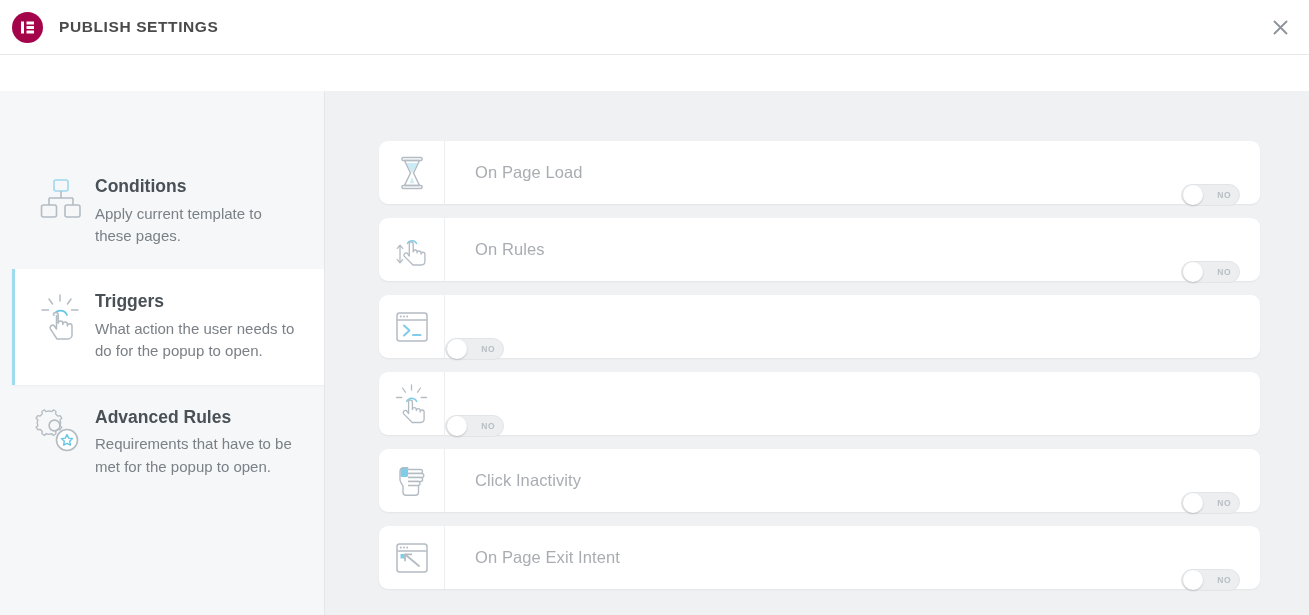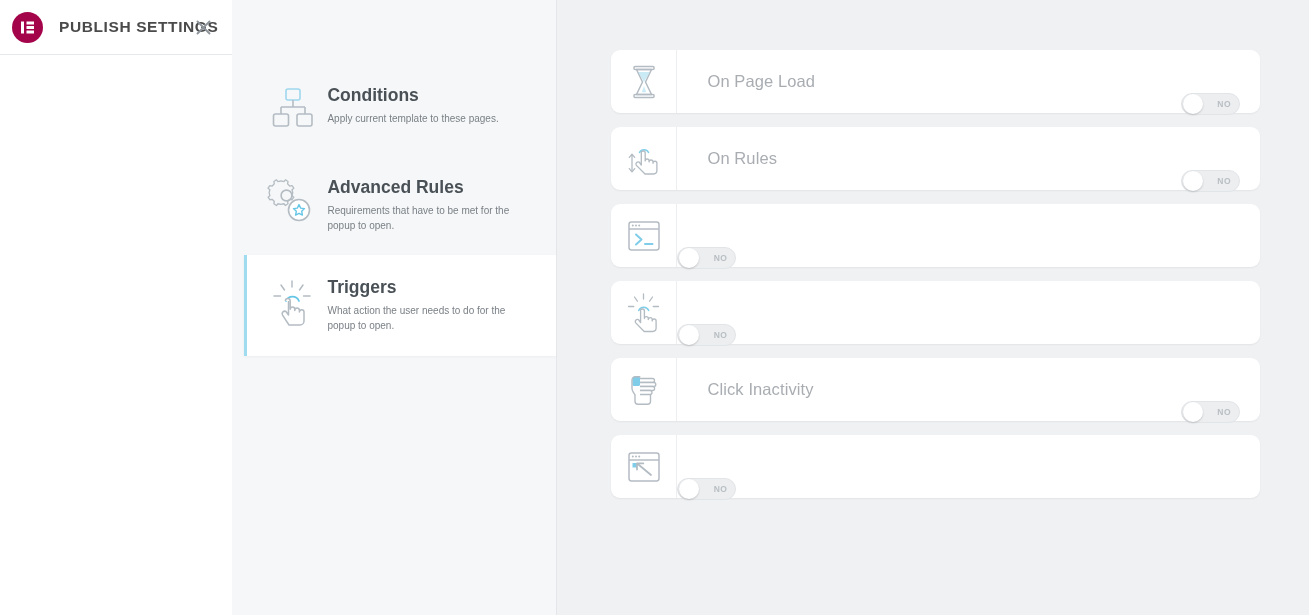--- a/index.html
+++ b/index.html
@@ -9,22 +9,23 @@
     height: 615px;
     overflow: hidden;
     background: #ffffff;
     font-family: "Liberation Sans", sans-serif;
   }
 
   #app {
     width: 1309px;
     height: 615px;
     display: flex;
-    flex-direction: row;
-    background: #ffffff;
+    flex-direction: column;
+    background: #ffffff;
+    gap: 36px;
   }
 
   
   .header {
     height: 55px;
     min-height: 55px;
     background: #ffffff;
     border-bottom: 1px solid #e6e9ec;
     display: flex;
     align-items: center;
@@ -117,21 +118,21 @@
 
   .nav-title {
     font-size: 17.5px;
     font-weight: bold;
     color: #495157;
     line-height: 1.25;
     margin-bottom: 5px;
   }
 
   .nav-desc {
-    font-size: 10px;
+    font-size: 15px;
     color: #7a8086;
     line-height: 1.48;
     max-width: 226px;
   }
 
   
   .main {
     flex: 1;
     padding: 50px 49px 0 54px;
     overflow: hidden;
@@ -245,57 +246,57 @@
             <rect x="25" y="27" width="15" height="12" rx="2" fill="none" stroke="#b4bcc3" stroke-width="1.6"></rect>
             <path d="M21 13 L21 20 M9 20 L33 20 M9 20 L9 27 M33 20 L33 27" fill="none" stroke="#b4bcc3" stroke-width="1.6"></path>
           </svg>
         </div>
         <div class="nav-text">
           <div class="nav-title">Conditions</div>
           <div class="nav-desc">Apply current template to these pages.</div>
         </div>
       </div>
 
-      <div class="nav-item">
-        <div class="nav-icon">
-          <svg width="44" height="46" viewBox="0 0 44 46" aria-hidden="true">
-            <g fill="none" stroke="#b4bcc3" stroke-width="1.6" stroke-linejoin="round">
-              <path d="M17 3.5 l3.6 .9 1.9 -2.2 3.1 2.1 -.5 2.9 2.6 2.6 2.9 -.5 2.1 3.1 -2.2 1.9 .9 3.6 -0.9 3.6 2.2 1.9 -2.1 3.1 -2.9 -.5 -2.6 2.6 .5 2.9 -3.1 2.1 -1.9 -2.2 -3.6 .9 -3.6 -.9 -1.9 2.2 -3.1 -2.1 .5 -2.9 -2.6 -2.6 -2.9 .5 -2.1 -3.1 2.2 -1.9 -.9 -3.6 .9 -3.6 -2.2 -1.9 2.1 -3.1 2.9 .5 2.6 -2.6 -.5 -2.9 3.1 -2.1 1.9 2.2z" transform="translate(-4,-1) scale(0.82)"></path>
-              <circle cx="15.5" cy="16.5" r="5.4"></circle>
-            </g>
-            <circle cx="28" cy="31" r="10.5" fill="#ffffff" stroke="#b4bcc3" stroke-width="1.6"></circle>
-            <path d="M28 25.6 l1.7 3.5 3.8 .5 -2.8 2.7 .7 3.8 -3.4 -1.8 -3.4 1.8 .7 -3.8 -2.8 -2.7 3.8 -.5z" fill="none" stroke="#66c6e6" stroke-width="1.4" stroke-linejoin="round"></path>
-          </svg>
-        </div>
-        <div class="nav-text">
-          <div class="nav-title">Advanced Rules</div>
-          <div class="nav-desc">Requirements that have to be met for the popup to open.</div>
-        </div>
-      </div>
-
       <div class="nav-item active">
         <div class="nav-icon">
           <svg width="44" height="50" viewBox="0 0 44 50" aria-hidden="true">
             <g stroke="#b4bcc3" stroke-width="1.5" stroke-linecap="round" fill="none">
               <path d="M21 2 L21 8"></path>
               <path d="M10 6 L13.5 11"></path>
               <path d="M32 6 L28.5 11"></path>
               <path d="M3 17 L9.5 17"></path>
               <path d="M39 17 L32.5 17"></path>
             </g>
             <path d="M15 22 a7 7 0 0 1 13 0" fill="none" stroke="#66c6e6" stroke-width="1.7" stroke-linecap="round"></path>
             <path d="M17.5 22 L17.5 36 L15 32.5 a2.6 2.6 0 0 0 -3.6 3.4 L18 46 h11 a4 4 0 0 0 4 -4 v-9 a2.3 2.3 0 0 0 -4.6 0 v-1.6 a2.3 2.3 0 0 0 -4.6 0 v-1.2 a2.3 2.3 0 0 0 -4.6 0 v-8.2 a2.4 2.4 0 0 0 -4.8 0" fill="#ffffff" stroke="#b4bcc3" stroke-width="1.5" stroke-linejoin="round"></path>
           </svg>
         </div>
         <div class="nav-text">
           <div class="nav-title">Triggers</div>
           <div class="nav-desc">What action the user needs to do for the popup to open.</div>
         </div>
       </div>
 
+      <div class="nav-item">
+        <div class="nav-icon">
+          <svg width="44" height="46" viewBox="0 0 44 46" aria-hidden="true">
+            <g fill="none" stroke="#b4bcc3" stroke-width="1.6" stroke-linejoin="round">
+              <path d="M17 3.5 l3.6 .9 1.9 -2.2 3.1 2.1 -.5 2.9 2.6 2.6 2.9 -.5 2.1 3.1 -2.2 1.9 .9 3.6 -0.9 3.6 2.2 1.9 -2.1 3.1 -2.9 -.5 -2.6 2.6 .5 2.9 -3.1 2.1 -1.9 -2.2 -3.6 .9 -3.6 -.9 -1.9 2.2 -3.1 -2.1 .5 -2.9 -2.6 -2.6 -2.9 .5 -2.1 -3.1 2.2 -1.9 -.9 -3.6 .9 -3.6 -2.2 -1.9 2.1 -3.1 2.9 .5 2.6 -2.6 -.5 -2.9 3.1 -2.1 1.9 2.2z" transform="translate(-4,-1) scale(0.82)"></path>
+              <circle cx="15.5" cy="16.5" r="5.4"></circle>
+            </g>
+            <circle cx="28" cy="31" r="10.5" fill="#ffffff" stroke="#b4bcc3" stroke-width="1.6"></circle>
+            <path d="M28 25.6 l1.7 3.5 3.8 .5 -2.8 2.7 .7 3.8 -3.4 -1.8 -3.4 1.8 .7 -3.8 -2.8 -2.7 3.8 -.5z" fill="none" stroke="#66c6e6" stroke-width="1.4" stroke-linejoin="round"></path>
+          </svg>
+        </div>
+        <div class="nav-text">
+          <div class="nav-title">Advanced Rules</div>
+          <div class="nav-desc">Requirements that have to be met for the popup to open.</div>
+        </div>
+      </div>
+
     </div>
 
     <div class="main">
       <div class="trigger-list">
 
         <div class="trigger-row">
           <div class="trigger-icon-cell">
             <svg width="30" height="34" viewBox="0 0 30 34" aria-hidden="true">
               <rect x="5" y="1.5" width="20" height="3" rx="1" fill="none" stroke="#b4bcc3" stroke-width="1.5"></rect>
               <rect x="5" y="29.5" width="20" height="3" rx="1" fill="none" stroke="#b4bcc3" stroke-width="1.5"></rect>
@@ -402,20 +403,21 @@
               <rect x="2" y="2" width="30" height="28" rx="2.4" fill="none" stroke="#b4bcc3" stroke-width="1.5"></rect>
               <path d="M2 9 L32 9" stroke="#b4bcc3" stroke-width="1.5"></path>
               <circle cx="5.8" cy="5.5" r="1" fill="#b4bcc3"></circle>
               <circle cx="9" cy="5.5" r="1" fill="#b4bcc3"></circle>
               <circle cx="12.2" cy="5.5" r="1" fill="#b4bcc3"></circle>
               <rect x="5.5" y="12" width="4.5" height="4.5" fill="#7fcde9"></rect>
               <path d="M24 24 L10.5 12.8" fill="none" stroke="#b4bcc3" stroke-width="1.8" stroke-linecap="round"></path>
               <path d="M10 18.6 L10 12.4 L16.3 12.4" fill="none" stroke="#b4bcc3" stroke-width="1.8" stroke-linecap="round" stroke-linejoin="round"></path>
             </svg>
           </div>
+          <div class="trigger-label">On Page Exit Intent</div>
           <div class="toggle-cell">
             <div class="switch">
               <span class="knob"></span>
               <span class="switch-label">NO</span>
             </div>
           </div>
         </div>
 
       </div>
     </div>

